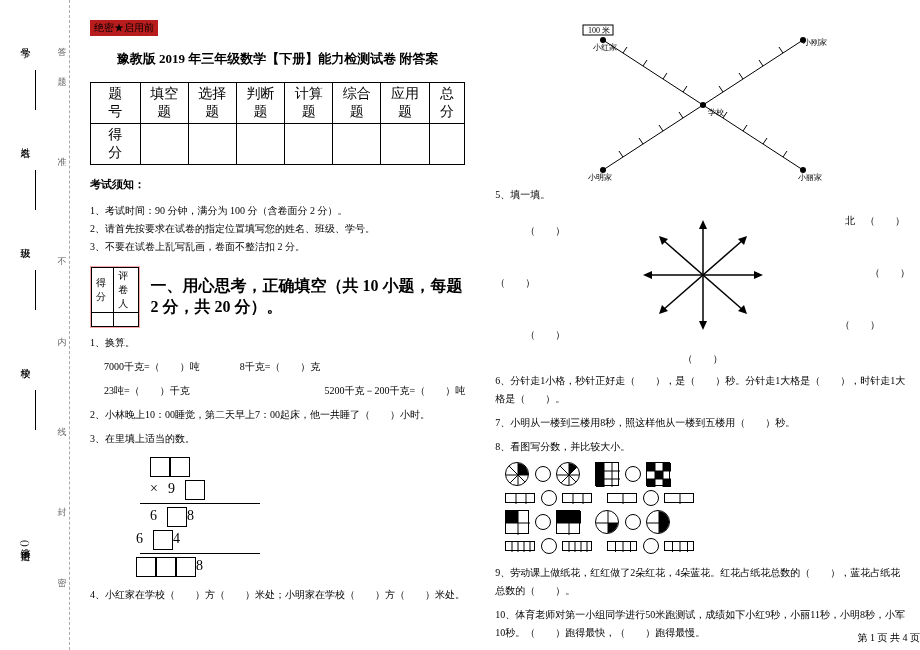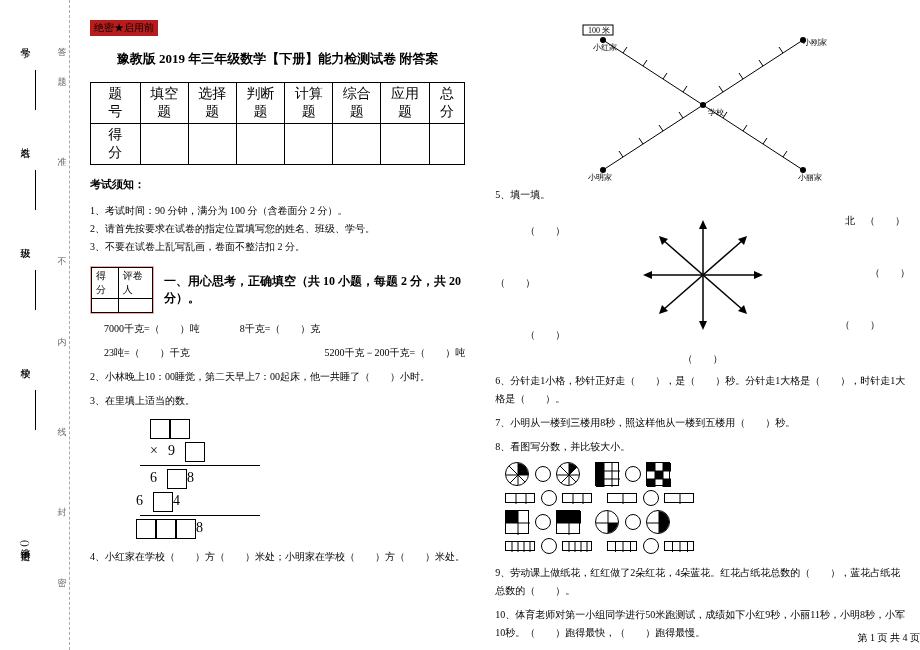--- a/index.html
+++ b/index.html
@@ -83,21 +83,21 @@
       padding: 2px 4px;
     }
     .section-h { font-weight: bold; margin-bottom: 4px; }
     .notice { font-size: 10px; line-height: 1.8; }
     .scorebox {
       display: inline-block;
       border: 1px solid #fca5a5;
       border-collapse: collapse;
     }
     .scorebox td { border: 1px solid #000; padding: 1px 4px; font-size: 10px; }
-    .section-title { font-weight: bold; font-size: 12px; }
+    .section-title { font-weight: bold; font-size: 16px; }
     .q { font-size: 10px; line-height: 1.8; }
     .indent { padding-left: 14px; }
     .box {
       display: inline-block;
       width: 20px;
       height: 20px;
       border: 1px solid #000;
       vertical-align: middle;
       text-align: center;
       line-height: 20px;
@@ -224,20 +224,21 @@
               </tr>
           <tr>
                 <td>&nbsp;</td>
                 <td>&nbsp;</td>
               </tr>
         </tbody>
           </table>
         <span class="section-title">一、用心思考，正确填空（共 10 小题，每题 2 分，共 20 分）。</span>
       </div>
 
+      <div class="q">1、换算。</div>
       <div class="q indent" style="display:flex;gap:40px;">
         <span>7000千克=（　　）吨</span>
         <span>8千克=（　　）克</span>
       </div>
       <div class="q indent" style="display:flex;gap:40px;justify-content:space-between;">
         <span>23吨=（　　）千克</span>
         <span>5200千克－200千克=（　　）吨</span>
       </div>
       <div class="q">2、小林晚上10：00睡觉，第二天早上7：00起床，他一共睡了（　　）小时。</div>
       <div class="q">3、在里填上适当的数。</div>

